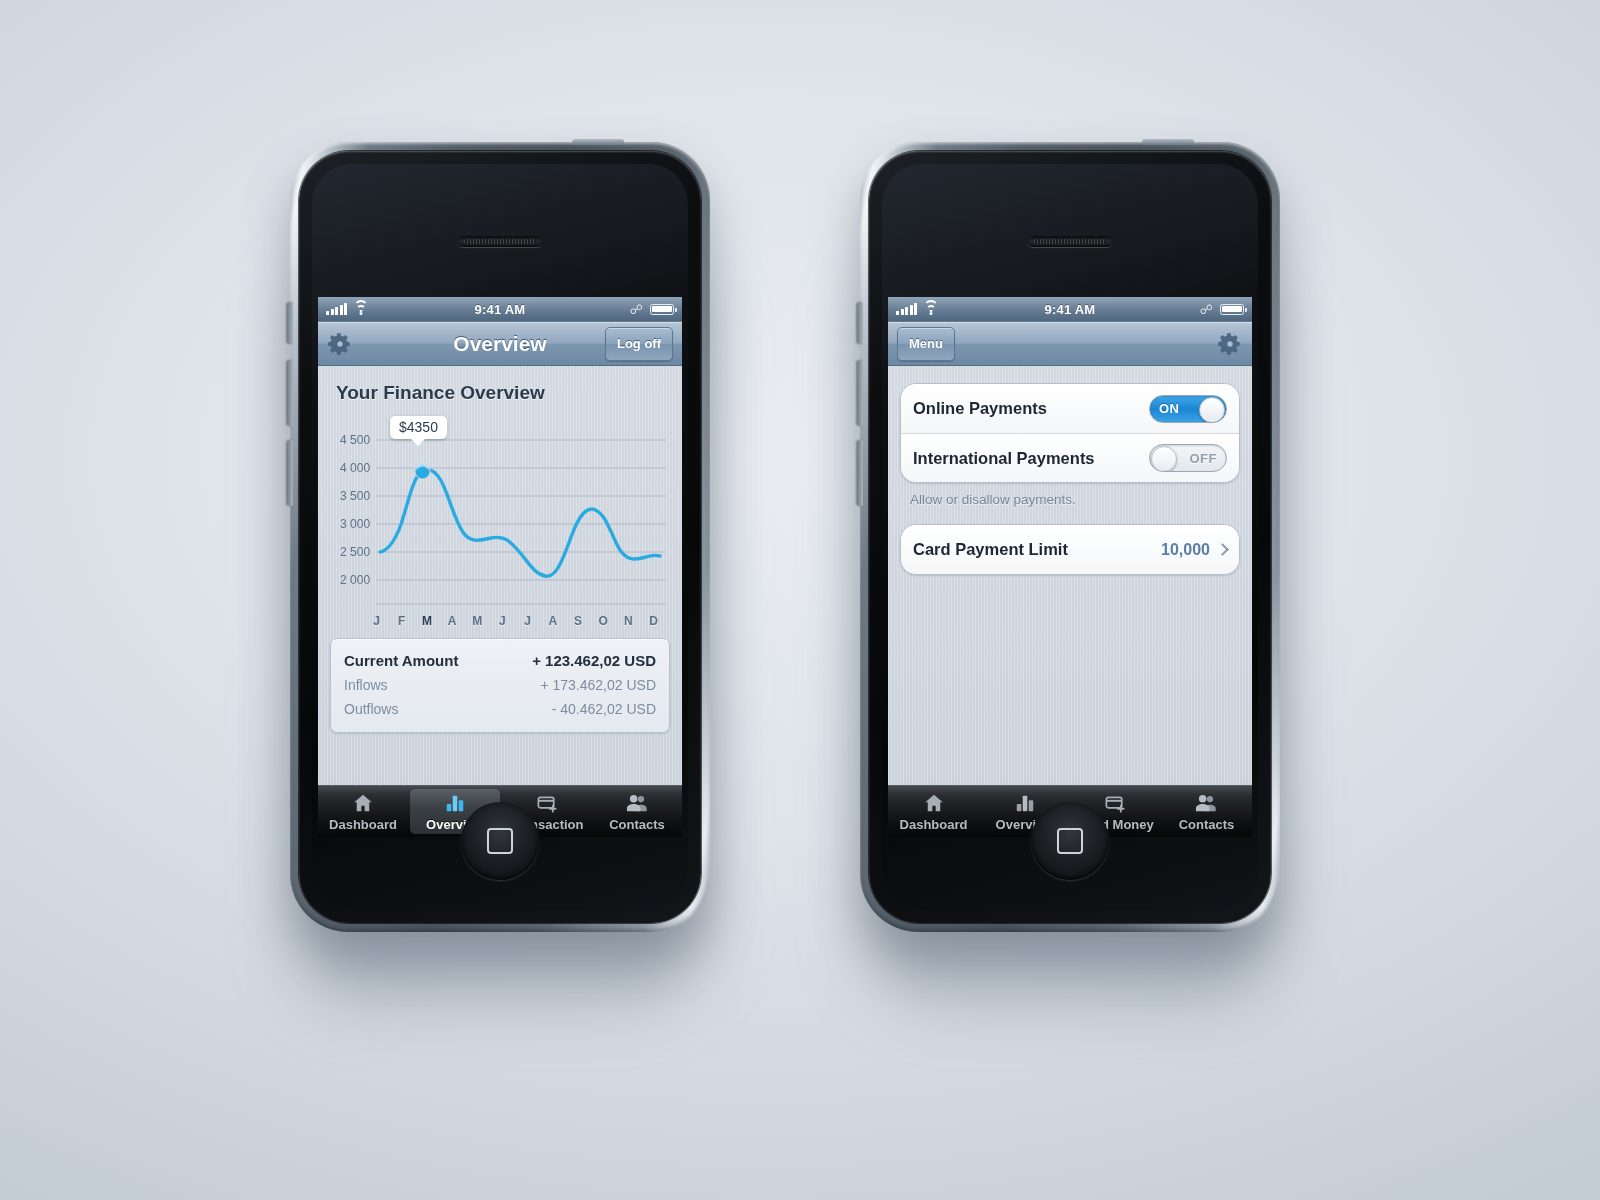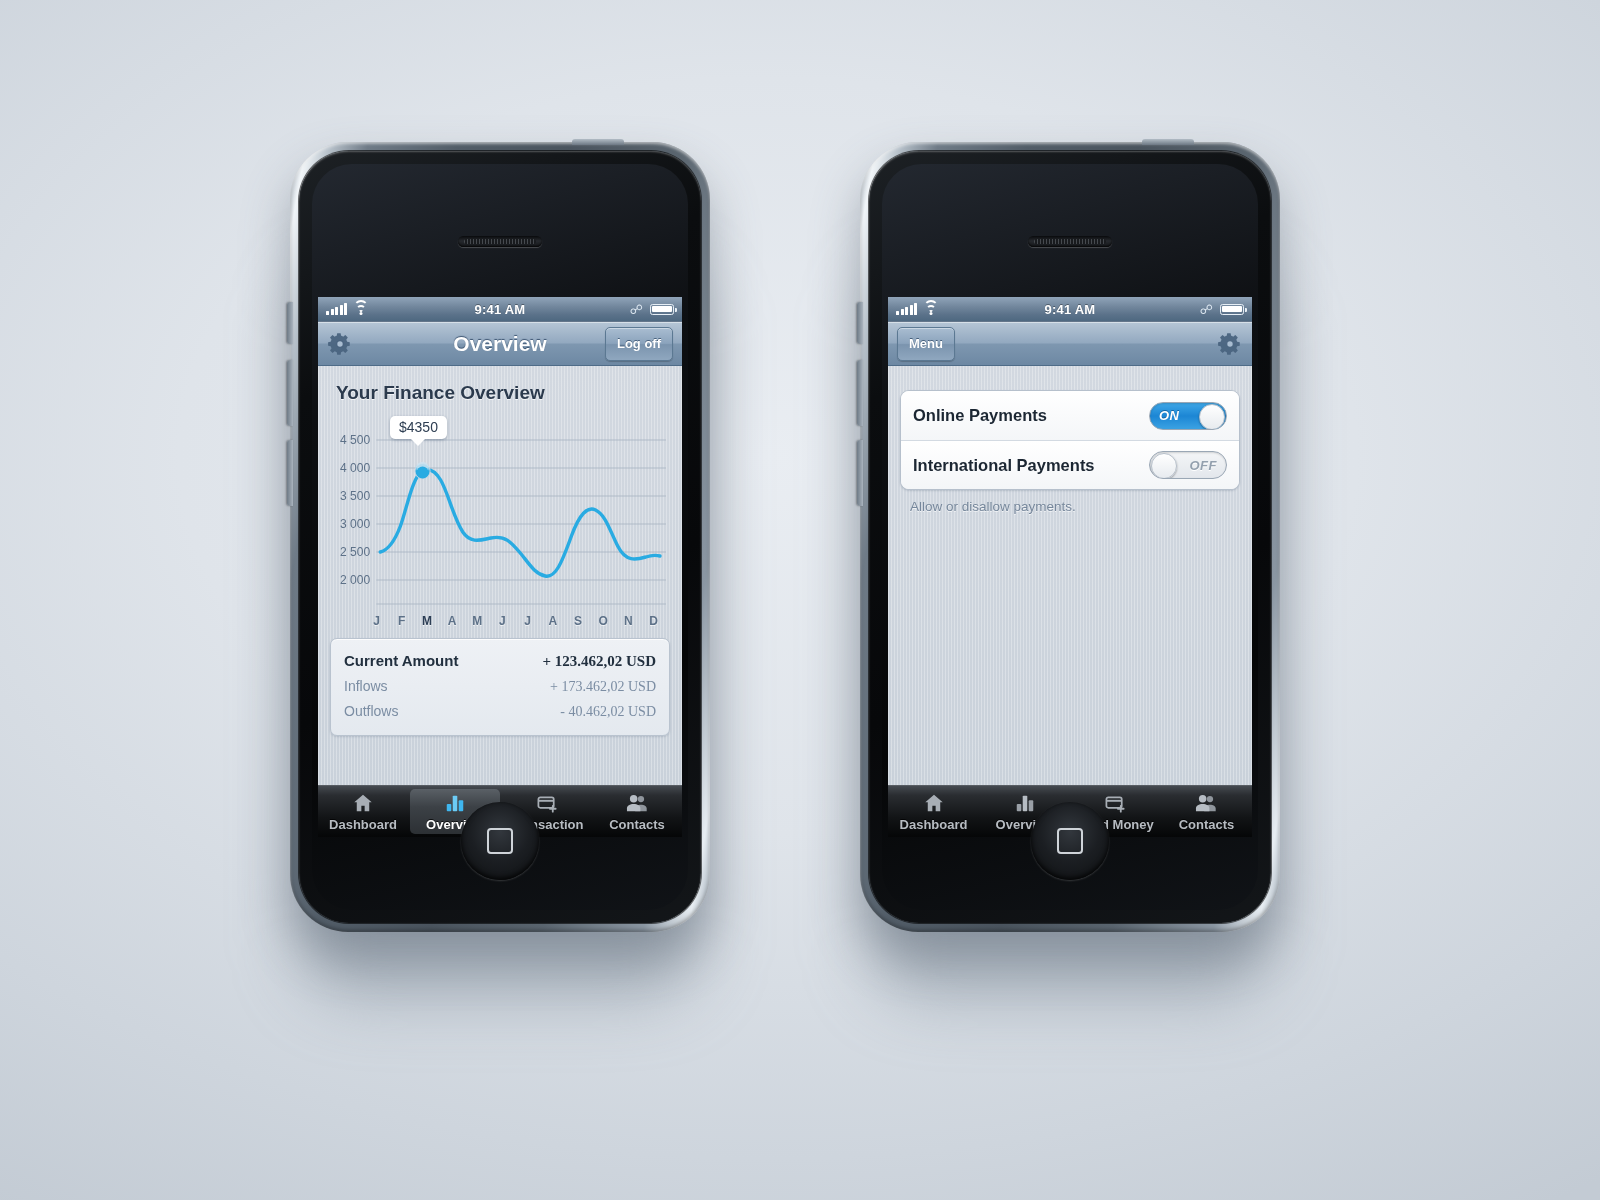--- a/index.html
+++ b/index.html
@@ -392,21 +392,21 @@
     padding: 4px 0;
     text-align: right;
   }
   .sum-row.head .k {
     font-size: 15px; font-weight: bold; color: #22303f;
   }
   .sum-row.head .v {
     font-size: 15px; font-weight: bold; color: #22303f;
   }
   .sum-row .k { font-size: 14px; color: #7b8da3; }
-  .sum-row .v { font-size: 14px; color: #7b8da3; font-family: Liberation Serif, serif; }
+  .sum-row .v { font-size: 14px; color: #7b8da3; }
 
   
   .tab-bar {
     flex: 0 0 52px;
     height: 52px;
     display: flex;
     background: linear-gradient(180deg, #454a50 0%, #2a2d31 18%, #121416 62%, #050607 100%);
     border-top: 1px solid #585d63;
   }
   .tab {
@@ -432,24 +432,24 @@
   }
   .tab.selected {
     background: linear-gradient(180deg, #5a6066 0%, #3c4146 40%, #2c3034 100%);
     border-radius: 5px;
     margin: 3px 2px;
   }
   .tab.selected .tab-label { color: #fff; }
 
   
   .group {
-    margin: 24px 12px 0 12px;
+    margin: 17px 12px 0 12px;
     background: #fbfcfd;
     border: 1px solid #b6c0cc;
-    border-radius: 9px;
+    border-radius: 16px;
     overflow: hidden;
     box-shadow: 0 1px 2px rgba(60,80,105,.2);
   }
   .row {
     display: flex;
     align-items: center;
     justify-content: space-between;
     height: 49px;
     padding: 0 12px;
     background: linear-gradient(180deg, #ffffff 0%, #f4f6f8 100%);
@@ -496,21 +496,20 @@
     background: linear-gradient(180deg, #f3f5f7 0%, #e3e7ec 100%);
   }
   .switch .sw-text {
     position: absolute;
     top: 0; bottom: 0;
     display: flex;
     align-items: center;
     font-size: 13px;
     font-weight: bold;
     letter-spacing: .5px;
-    font-style: italic;
   }
   .switch.on .sw-text { left: 9px; color: #fff; text-shadow: 0 -1px 0 rgba(0,60,110,.5); }
   .switch.off .sw-text { right: 9px; color: #93a0ae; text-shadow: 0 1px 0 #fff; }
   .knob {
     position: absolute;
     top: 1px;
     width: 26px; height: 26px;
     border-radius: 50%;
     background: linear-gradient(180deg, #ffffff 0%, #e7ebef 100%);
     box-shadow: 0 1px 2px rgba(0,0,0,.35);
@@ -758,20 +757,29 @@
                   <span class="row-label">International Payments</span>
                   <span class="switch off">
                     <span class="sw-text">OFF</span>
                     <span class="knob"></span>
                   </span>
                 </div>
               </div>
 
               <div class="footnote">Allow or disallow payments.</div>
 
+              <div class="group">
+                <div class="row">
+                  <span class="row-label">Card Payment Limit</span>
+                  <span class="row-right">
+                    <span class="row-value">10,000</span>
+                    <span class="chevron"></span>
+                  </span>
+                </div>
+              </div>
 
             </div>
 
             <div class="tab-bar">
               <div class="tab">
                 <span class="tab-icon">
                   <svg viewBox="0 0 24 24" width="22" height="22">
                       <path d="M12 3 2.5 11.2h2.7V21h5V15h3.6v6h5v-9.8h2.7z" fill="#a8aeb5"></path>
                     </svg>
                 </span>

